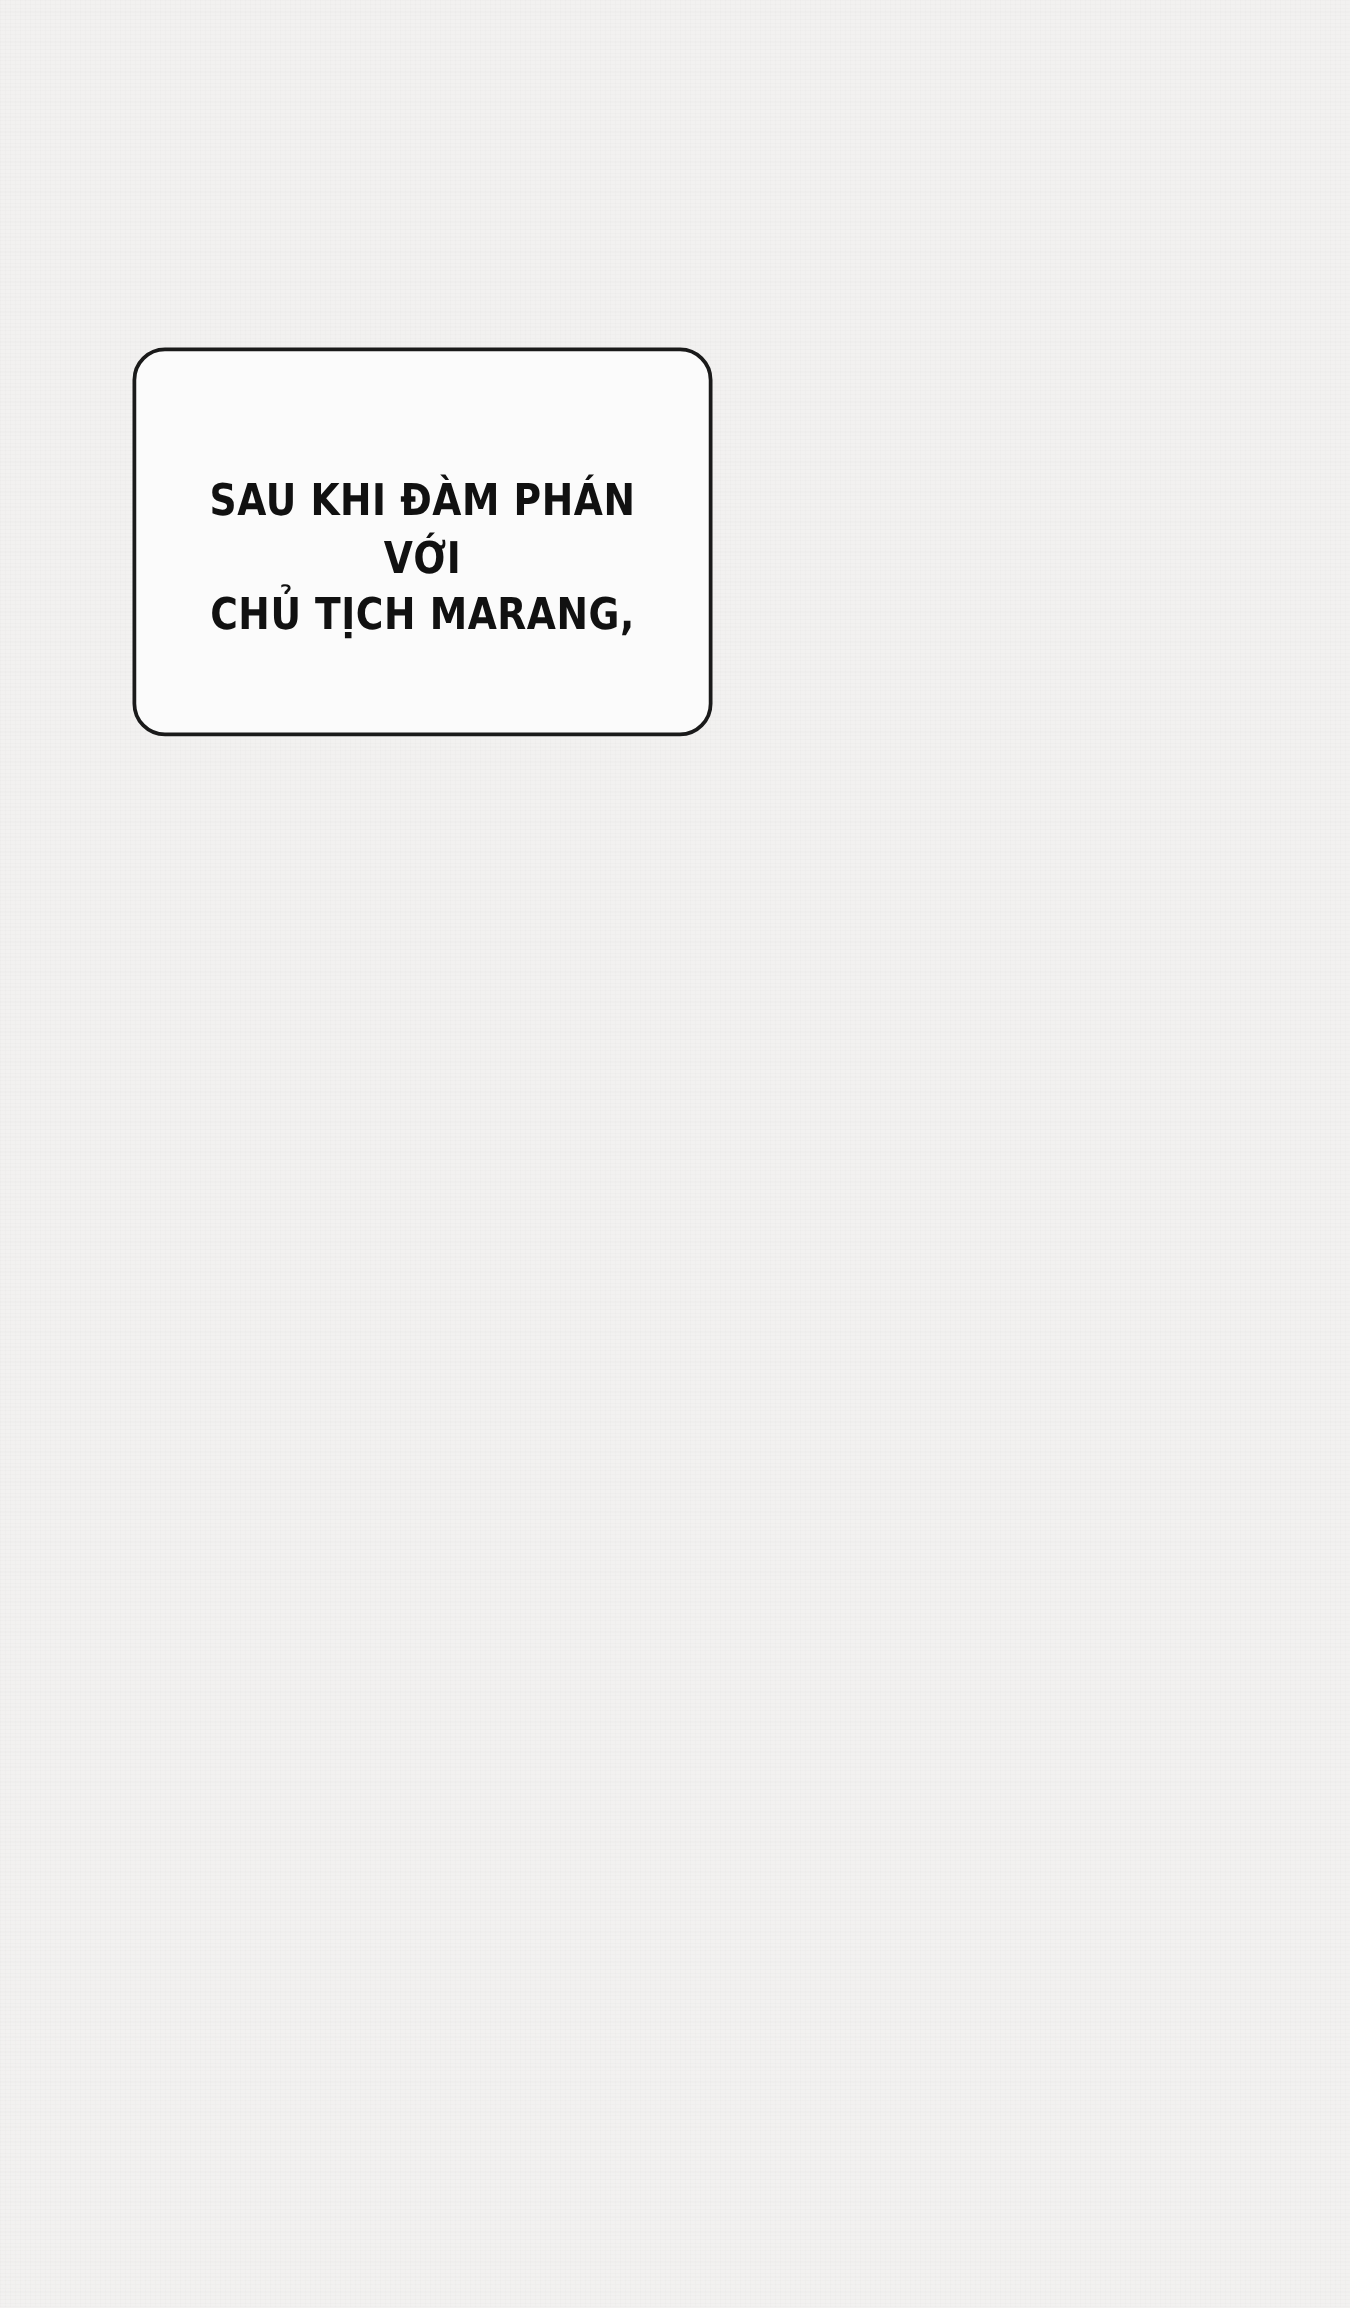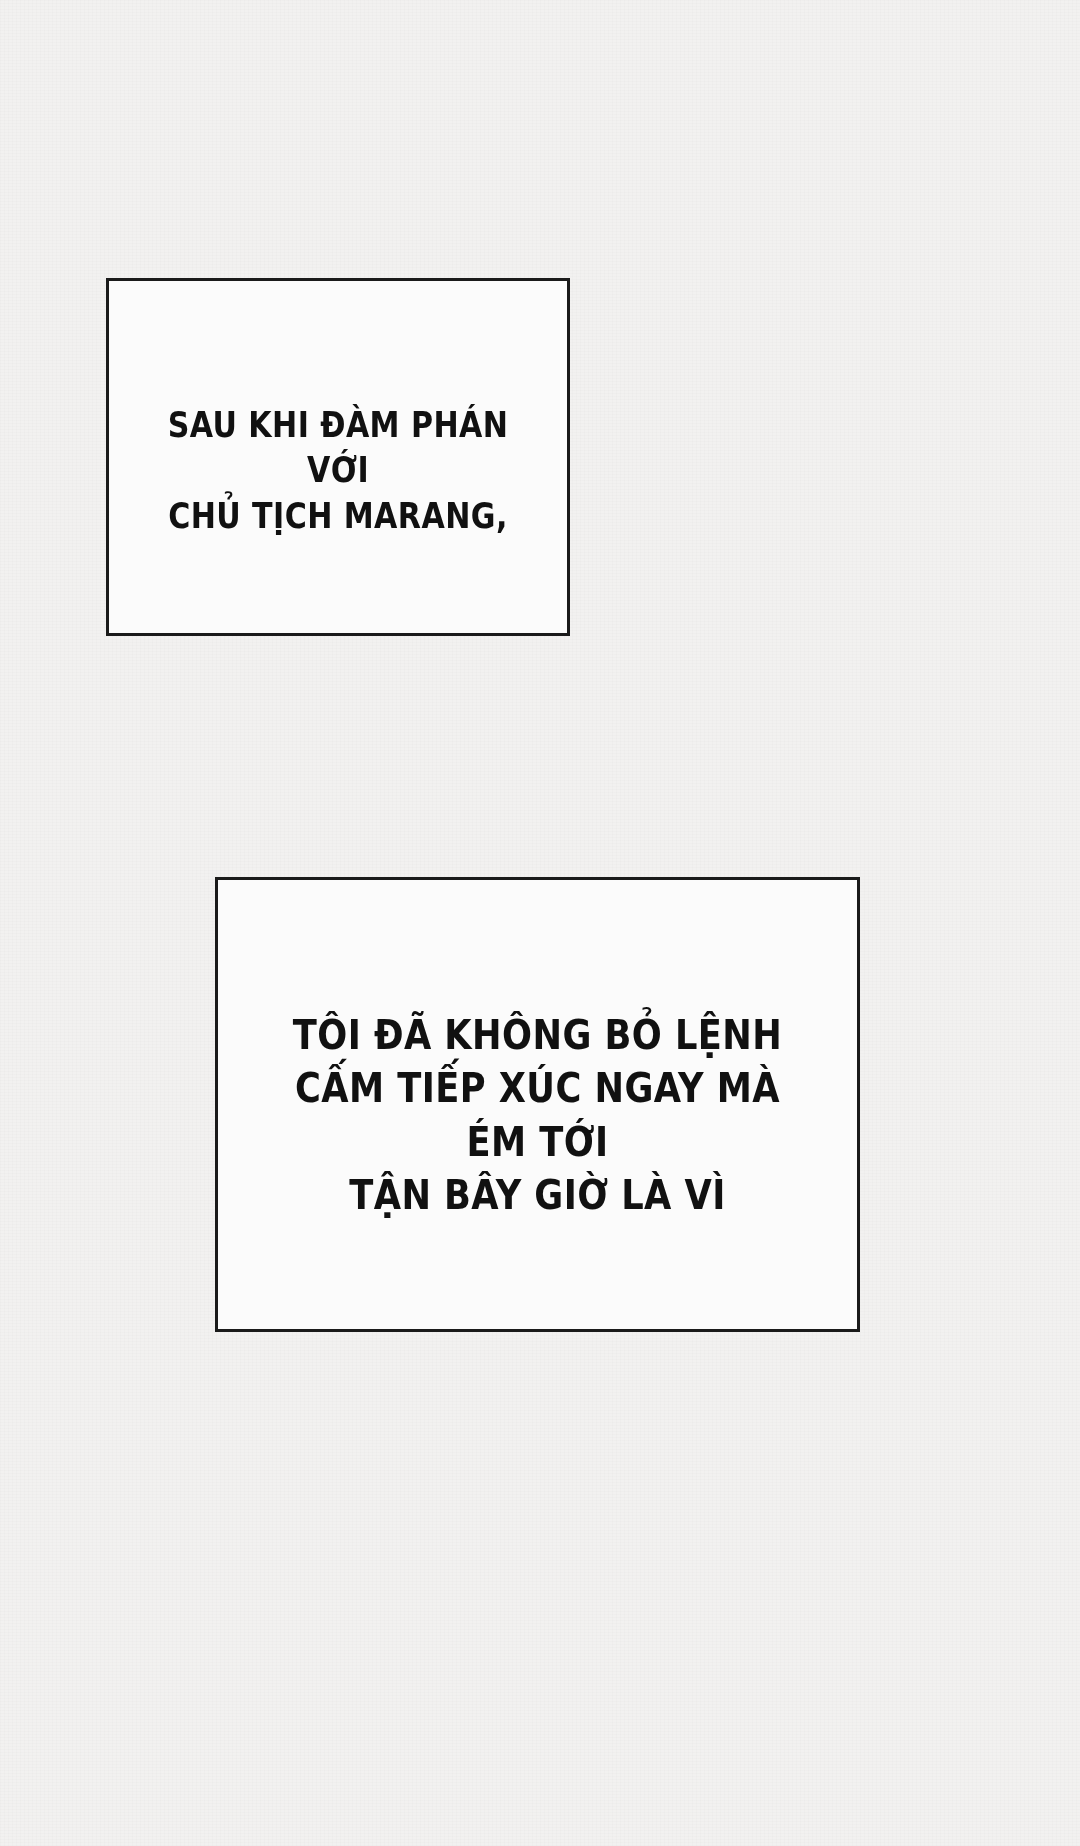--- a/index.html
+++ b/index.html
@@ -48,21 +48,22 @@
     transform: scaleX(0.86);
     white-space: pre-line;
     padding: 0 12px;
   }
 
   
   #panel-1 {
     left: 106px;
     top: 278px;
     width: 464px;
-    height: 358px;
+    height: 311px;
+    border-radius: 26px;
   }
   #panel-1 .panel-text {
     font-size: 35px;
     margin-top: 28px;
   }
 
   
   #panel-2 {
     left: 215px;
     top: 877px;
@@ -77,19 +78,14 @@
 </head>
 <body>
 
 <div id="page">
 
   <div class="panel" id="panel-1">
     <div class="panel-text">SAU KHI ĐÀM PHÁN VỚI
 CHỦ TỊCH MARANG,</div>
   </div>
 
-  <div class="panel" id="panel-2">
-    <div class="panel-text">TÔI ĐÃ KHÔNG BỎ LỆNH
-CẤM TIẾP XÚC NGAY MÀ ÉM TỚI
-TẬN BÂY GIỜ LÀ VÌ</div>
-  </div>
 
 </div>
 
 </body></html>

